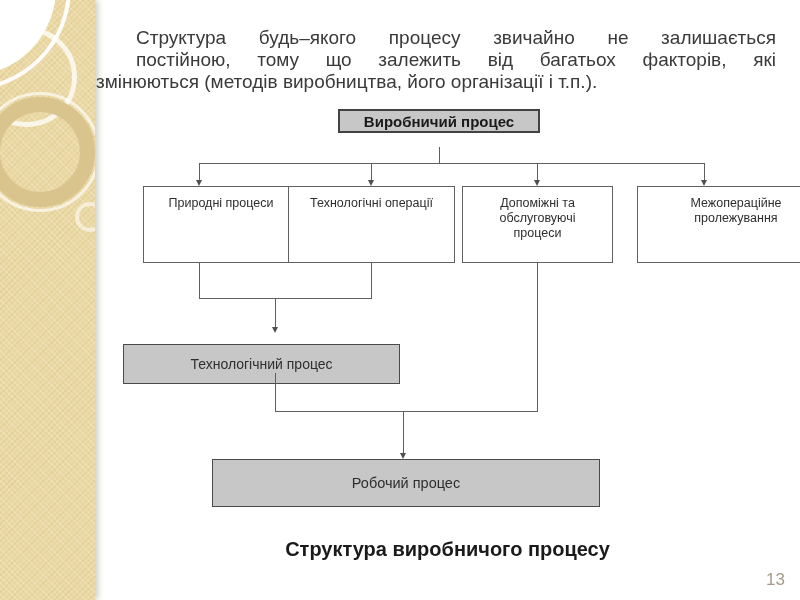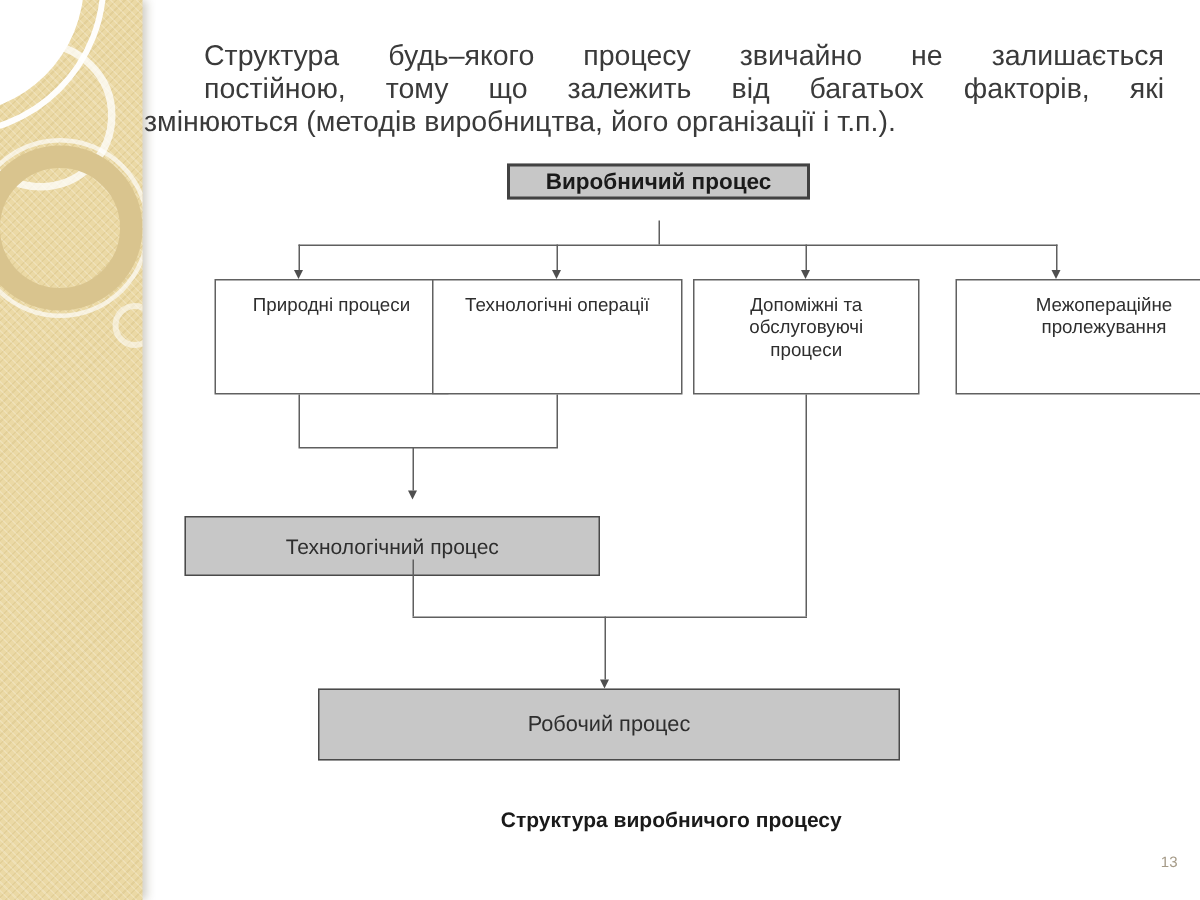--- a/index.html
+++ b/index.html
@@ -42,23 +42,23 @@
   .box.b4{left:625px;width:184px;padding-left:24px;padding-right:10px;margin-left:12px;}
   .box.tech{left:123px;top:344px;width:277px;height:40px;border:1px solid #4a4a4a;font-size:14px;}
   .box.work{left:212px;top:459px;width:388px;height:48px;border:1px solid #4a4a4a;font-size:14.5px;}
 
   .line{position:absolute;background:#5f5f5f;}
   .arrowhead{position:absolute;width:0;height:0;
     border-left:3.5px solid transparent;border-right:3.5px solid transparent;
     border-top:6px solid #4f4f4f;}
 
   .caption{position:absolute;left:95px;top:538px;width:705px;text-align:center;
-    font-size:14px;font-weight:bold;color:#1a1a1a;}
+    font-size:20px;font-weight:bold;color:#1a1a1a;}
 
-  .page-number{position:absolute;right:15px;top:570px;font-size:10px;color:#a59a87;}
+  .page-number{position:absolute;right:15px;top:570px;font-size:17px;color:#a59a87;}
 </style>
 </head>
 <body>
 
 <div class="slide">
 
   <div class="sidebar">
     <div class="circ c-corner"></div>
     <div class="circ c-ring-outer"></div>
     <div class="circ c-ring-mid"></div>

